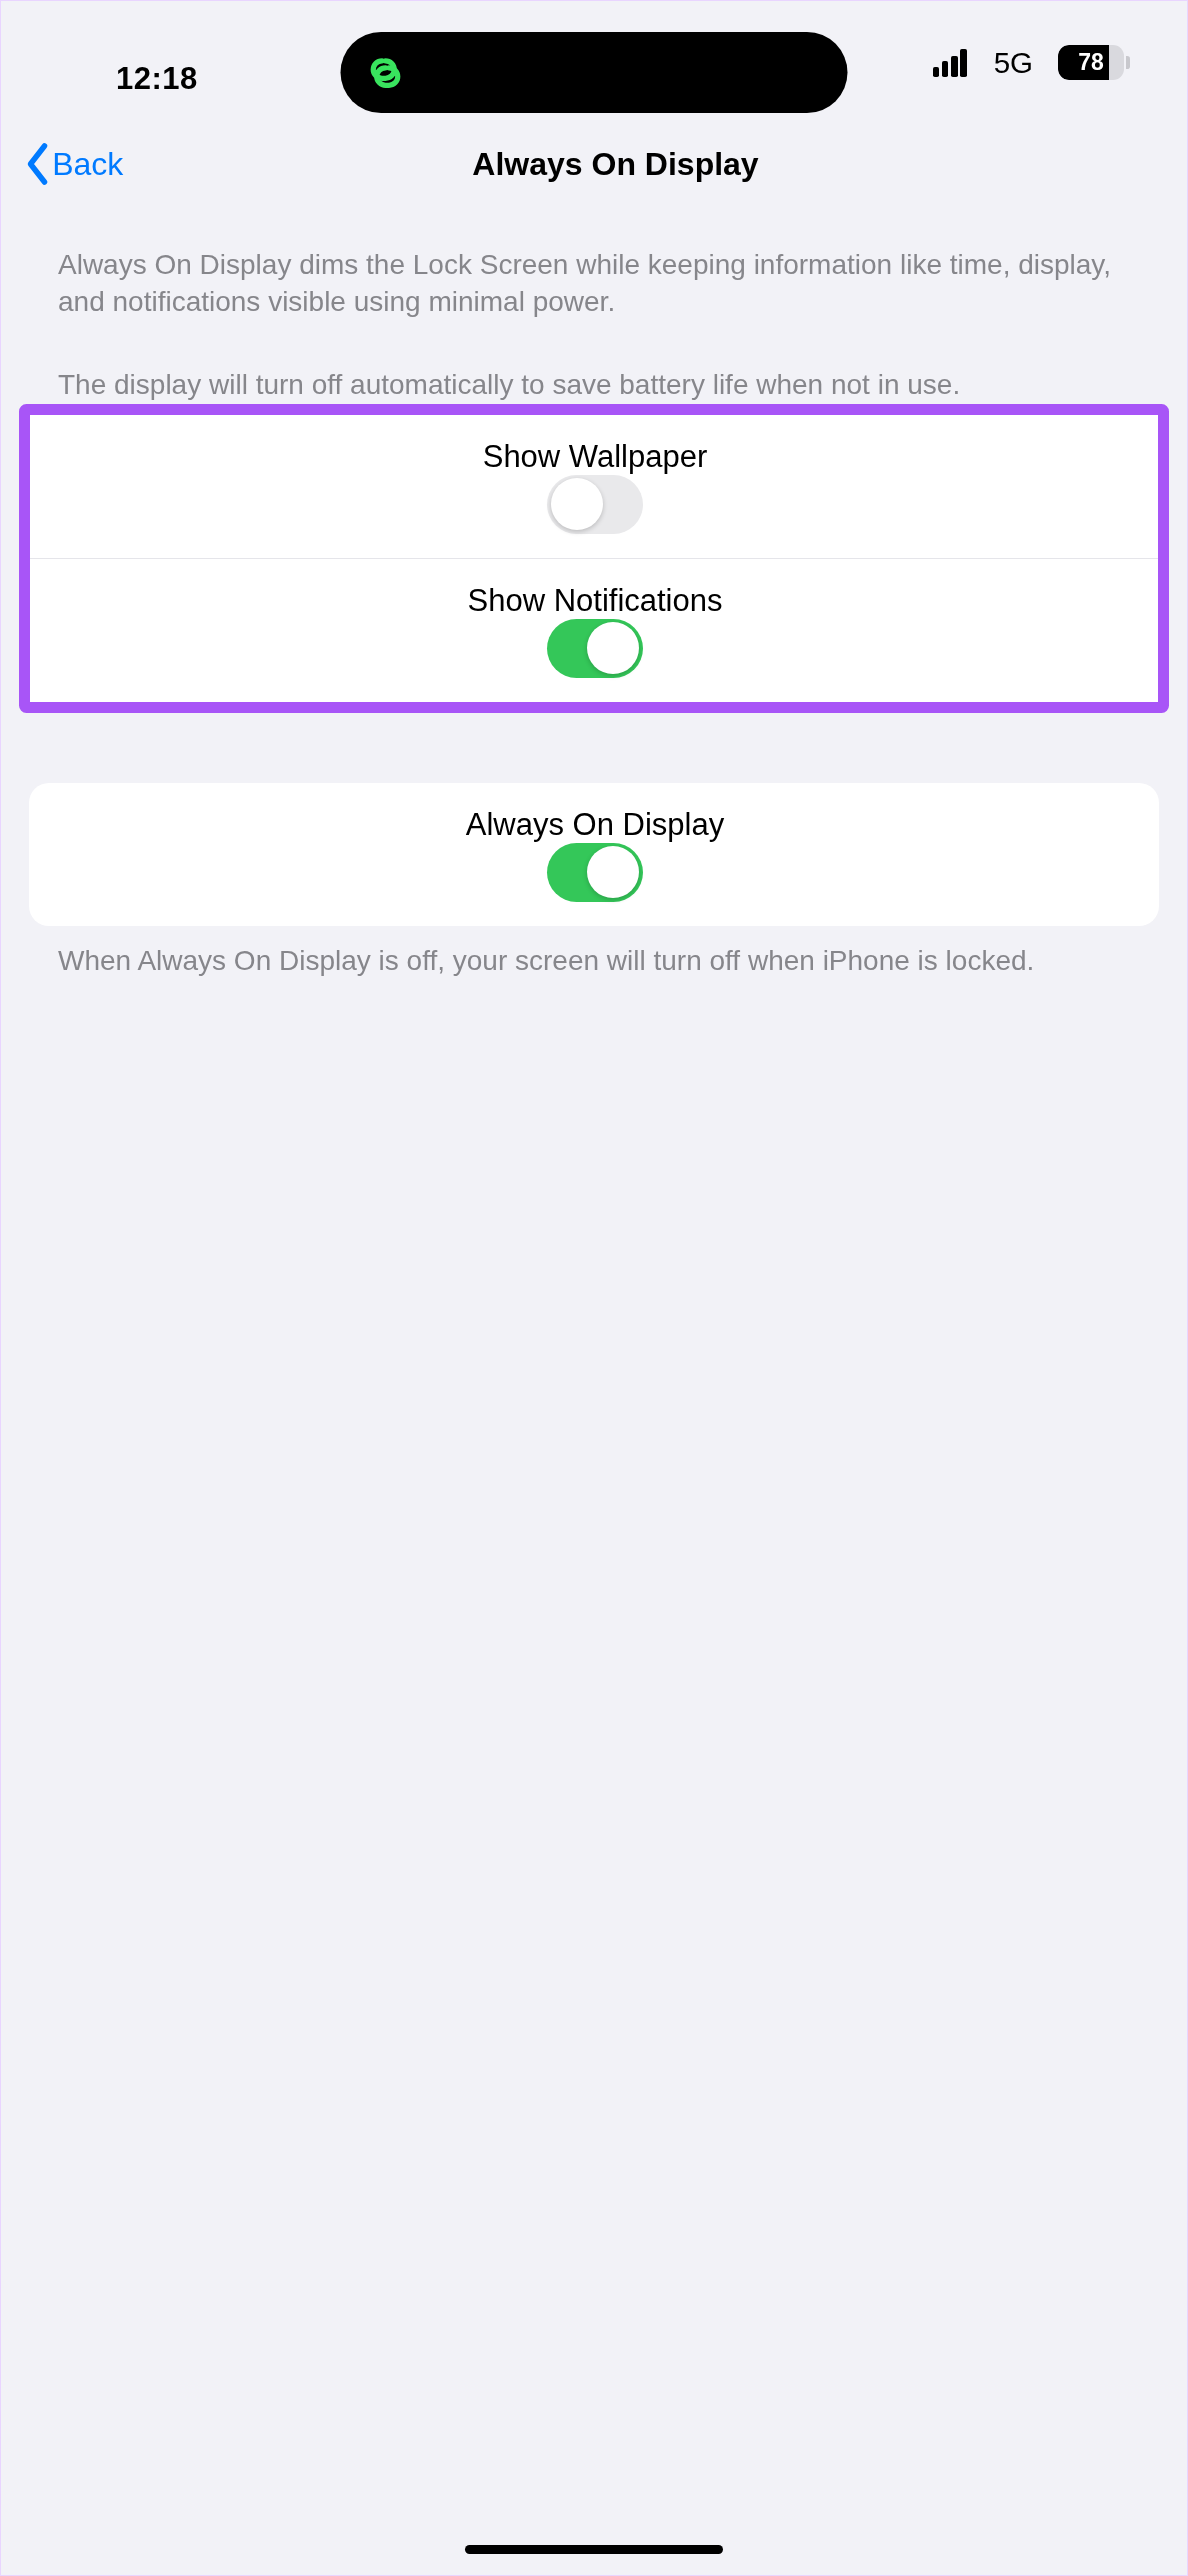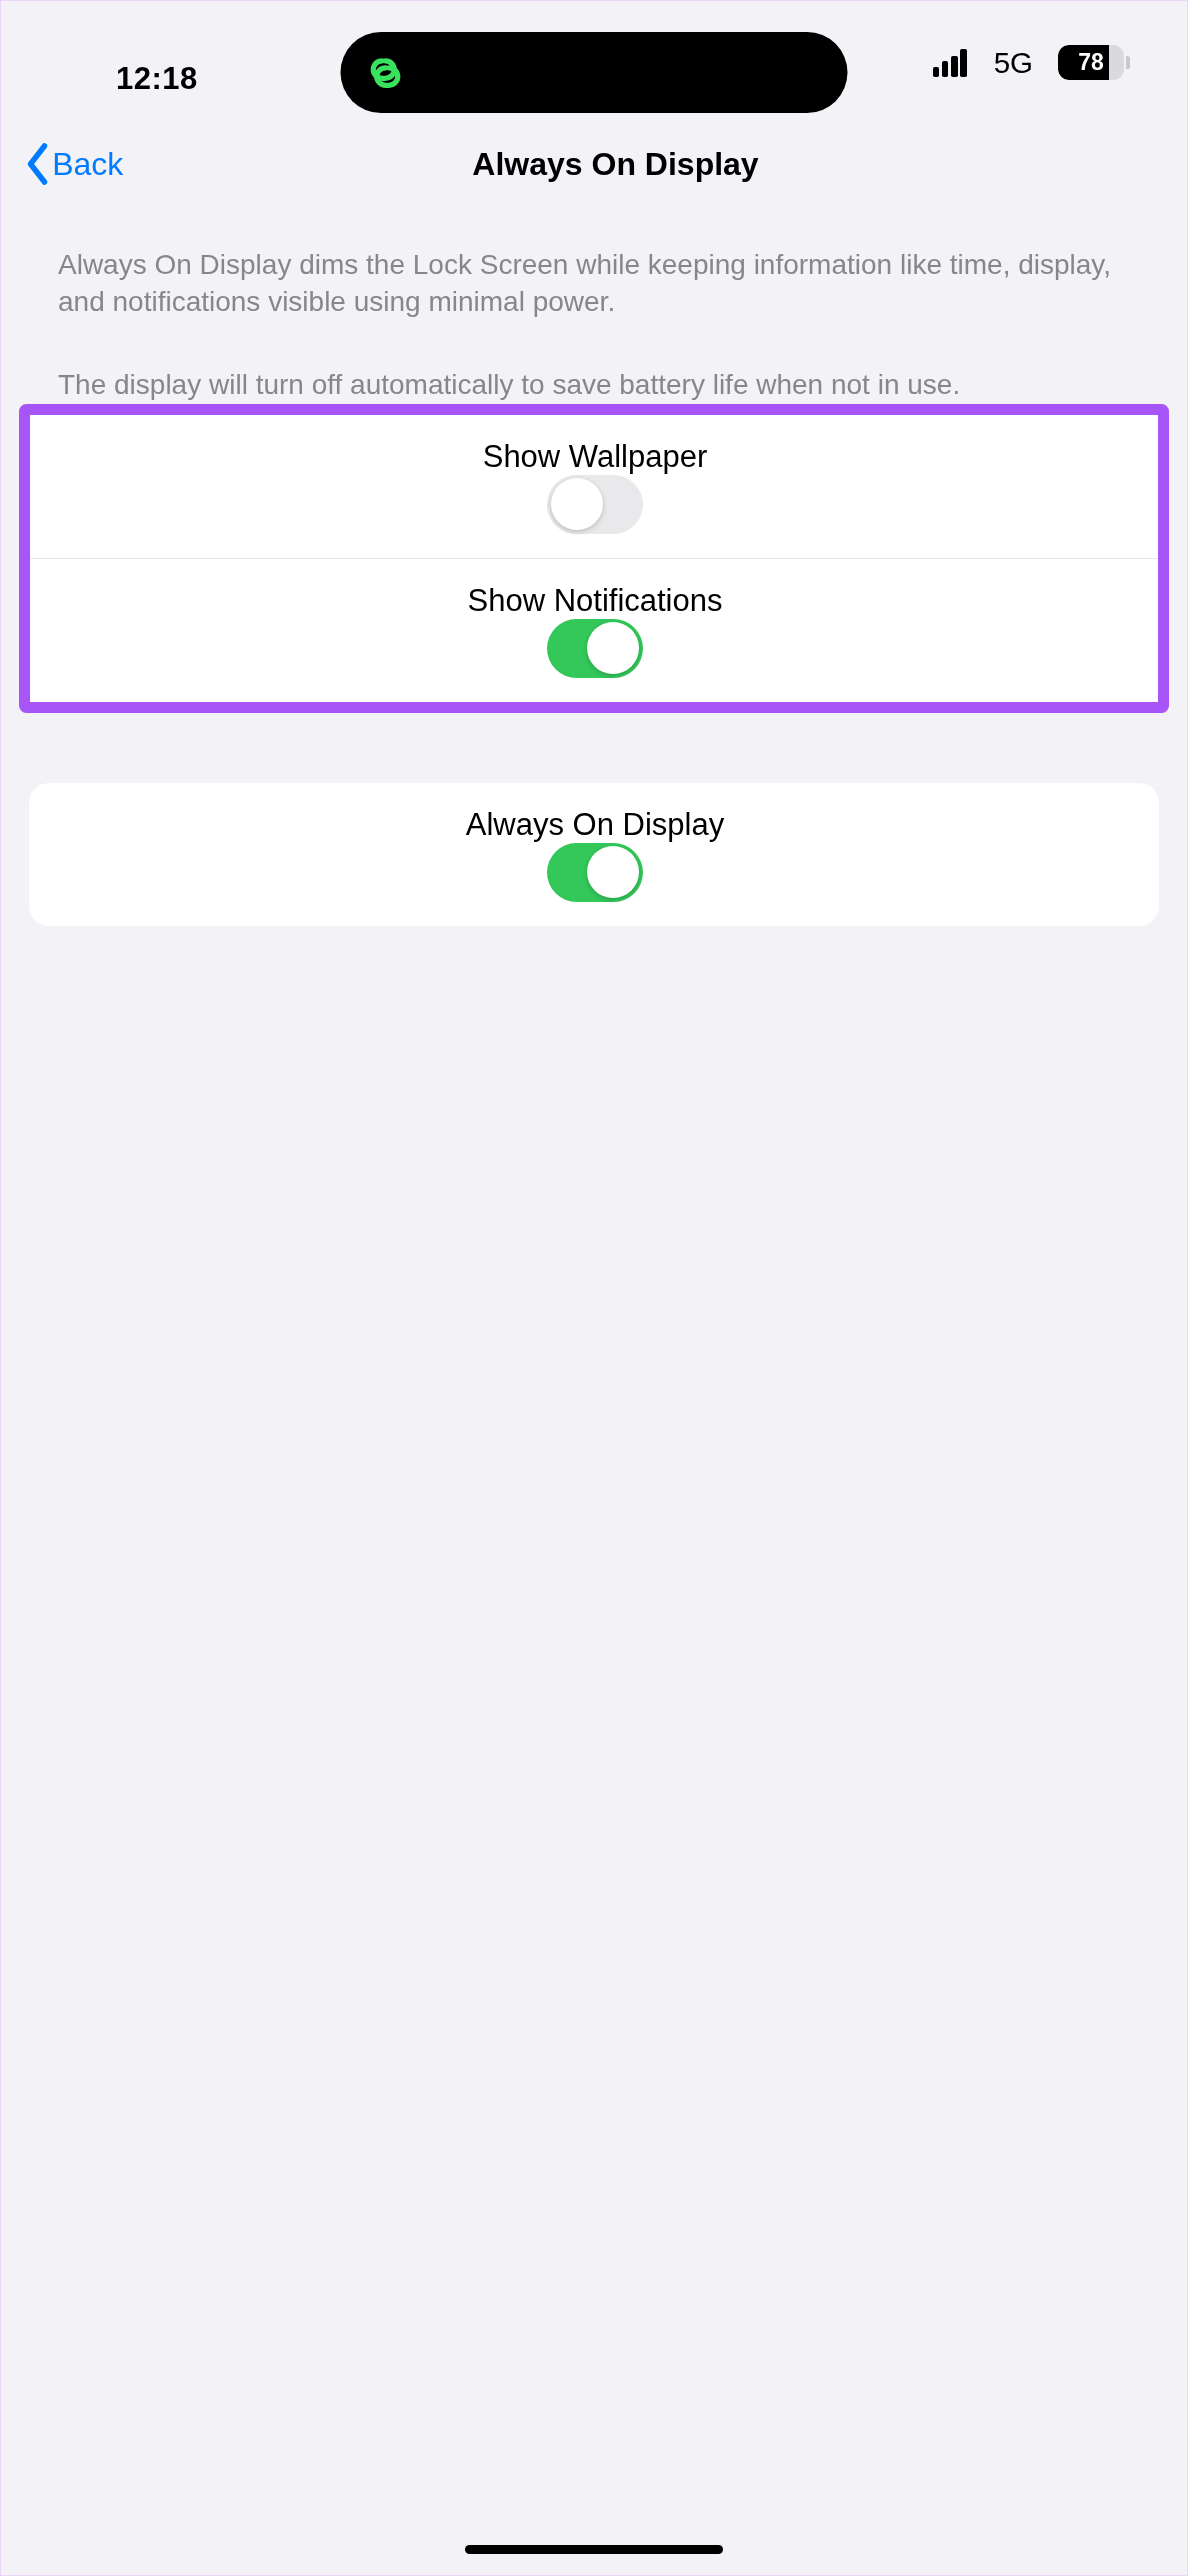--- a/index.html
+++ b/index.html
@@ -315,16 +315,17 @@
 
   <div class="cell-group">
     <div class="cell">
       <div class="cell-label">Always On Display</div>
       <div class="toggle toggle-on">
           <div class="knob"></div>
         </div>
     </div>
   </div>
 
+  <div class="footer-text">When Always On Display is off, your screen will turn off when iPhone is locked.</div>
 </div>
 
 <div class="home-indicator"></div>
 
 
 </body></html>

